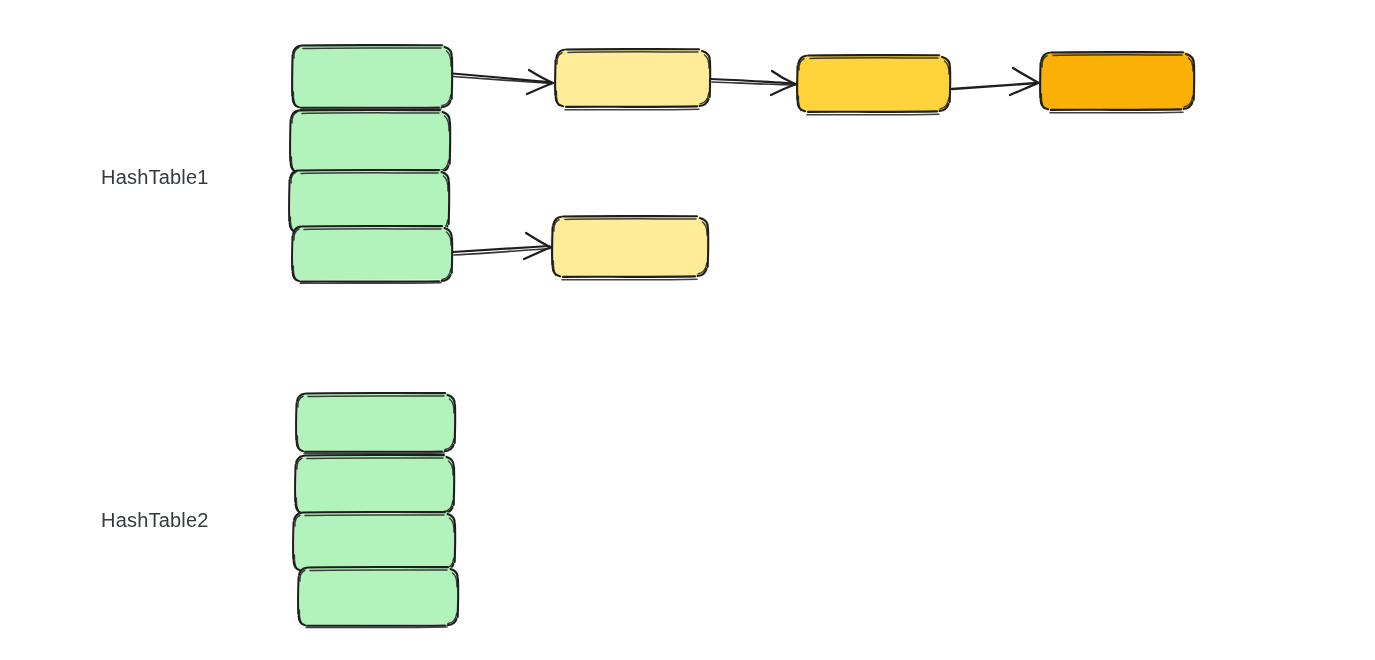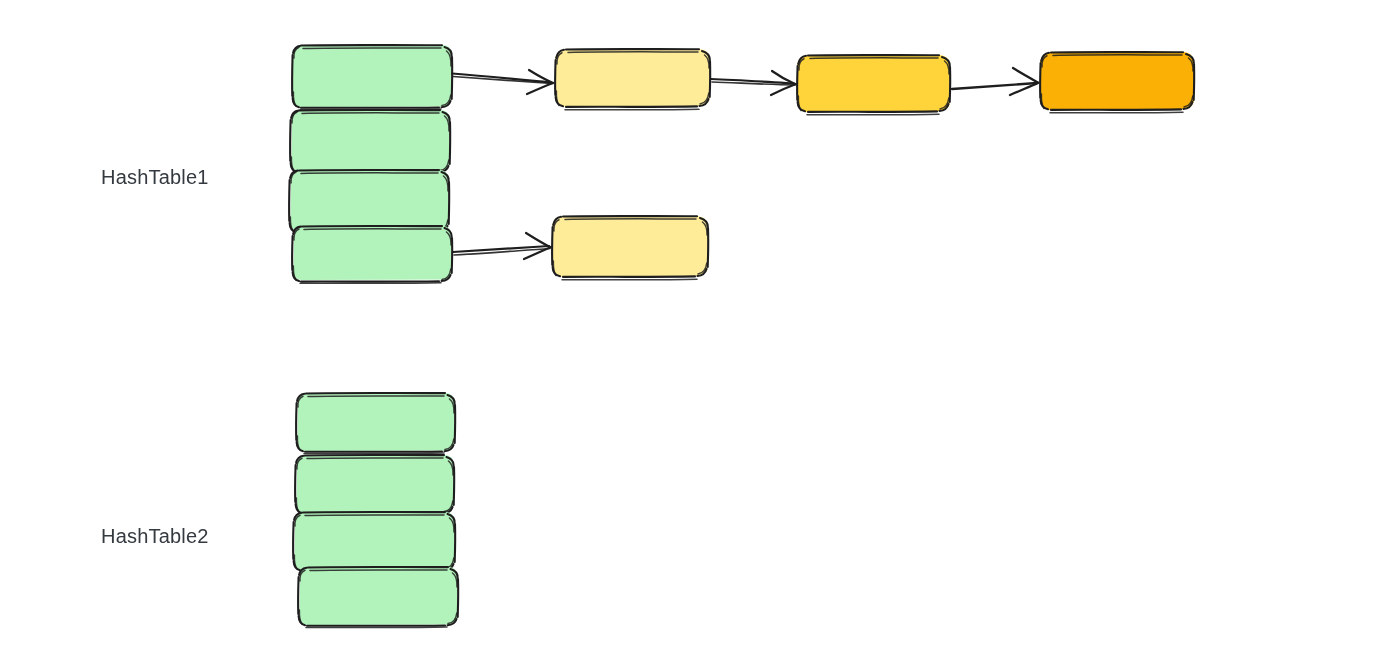--- a/index.html
+++ b/index.html
@@ -27,21 +27,21 @@
   .label {
     position: absolute;
     font-family: "Liberation Sans", sans-serif;
     font-size: 20px;
     line-height: 25px;
     color: #343a40;
     white-space: nowrap;
     letter-spacing: 0.2px;
   }
   #label-hashtable1 { left: 101px; top: 165px; }
-  #label-hashtable2 { left: 101px; top: 524px; }
+  #label-hashtable2 { left: 101px; top: 508px; }
 </style>
 </head>
 <body>
 
 <div id="canvas">
 
   <svg id="sketch" viewBox="0 0 1375 660" xmlns="http://www.w3.org/2000/svg">
 
     <g>
 

